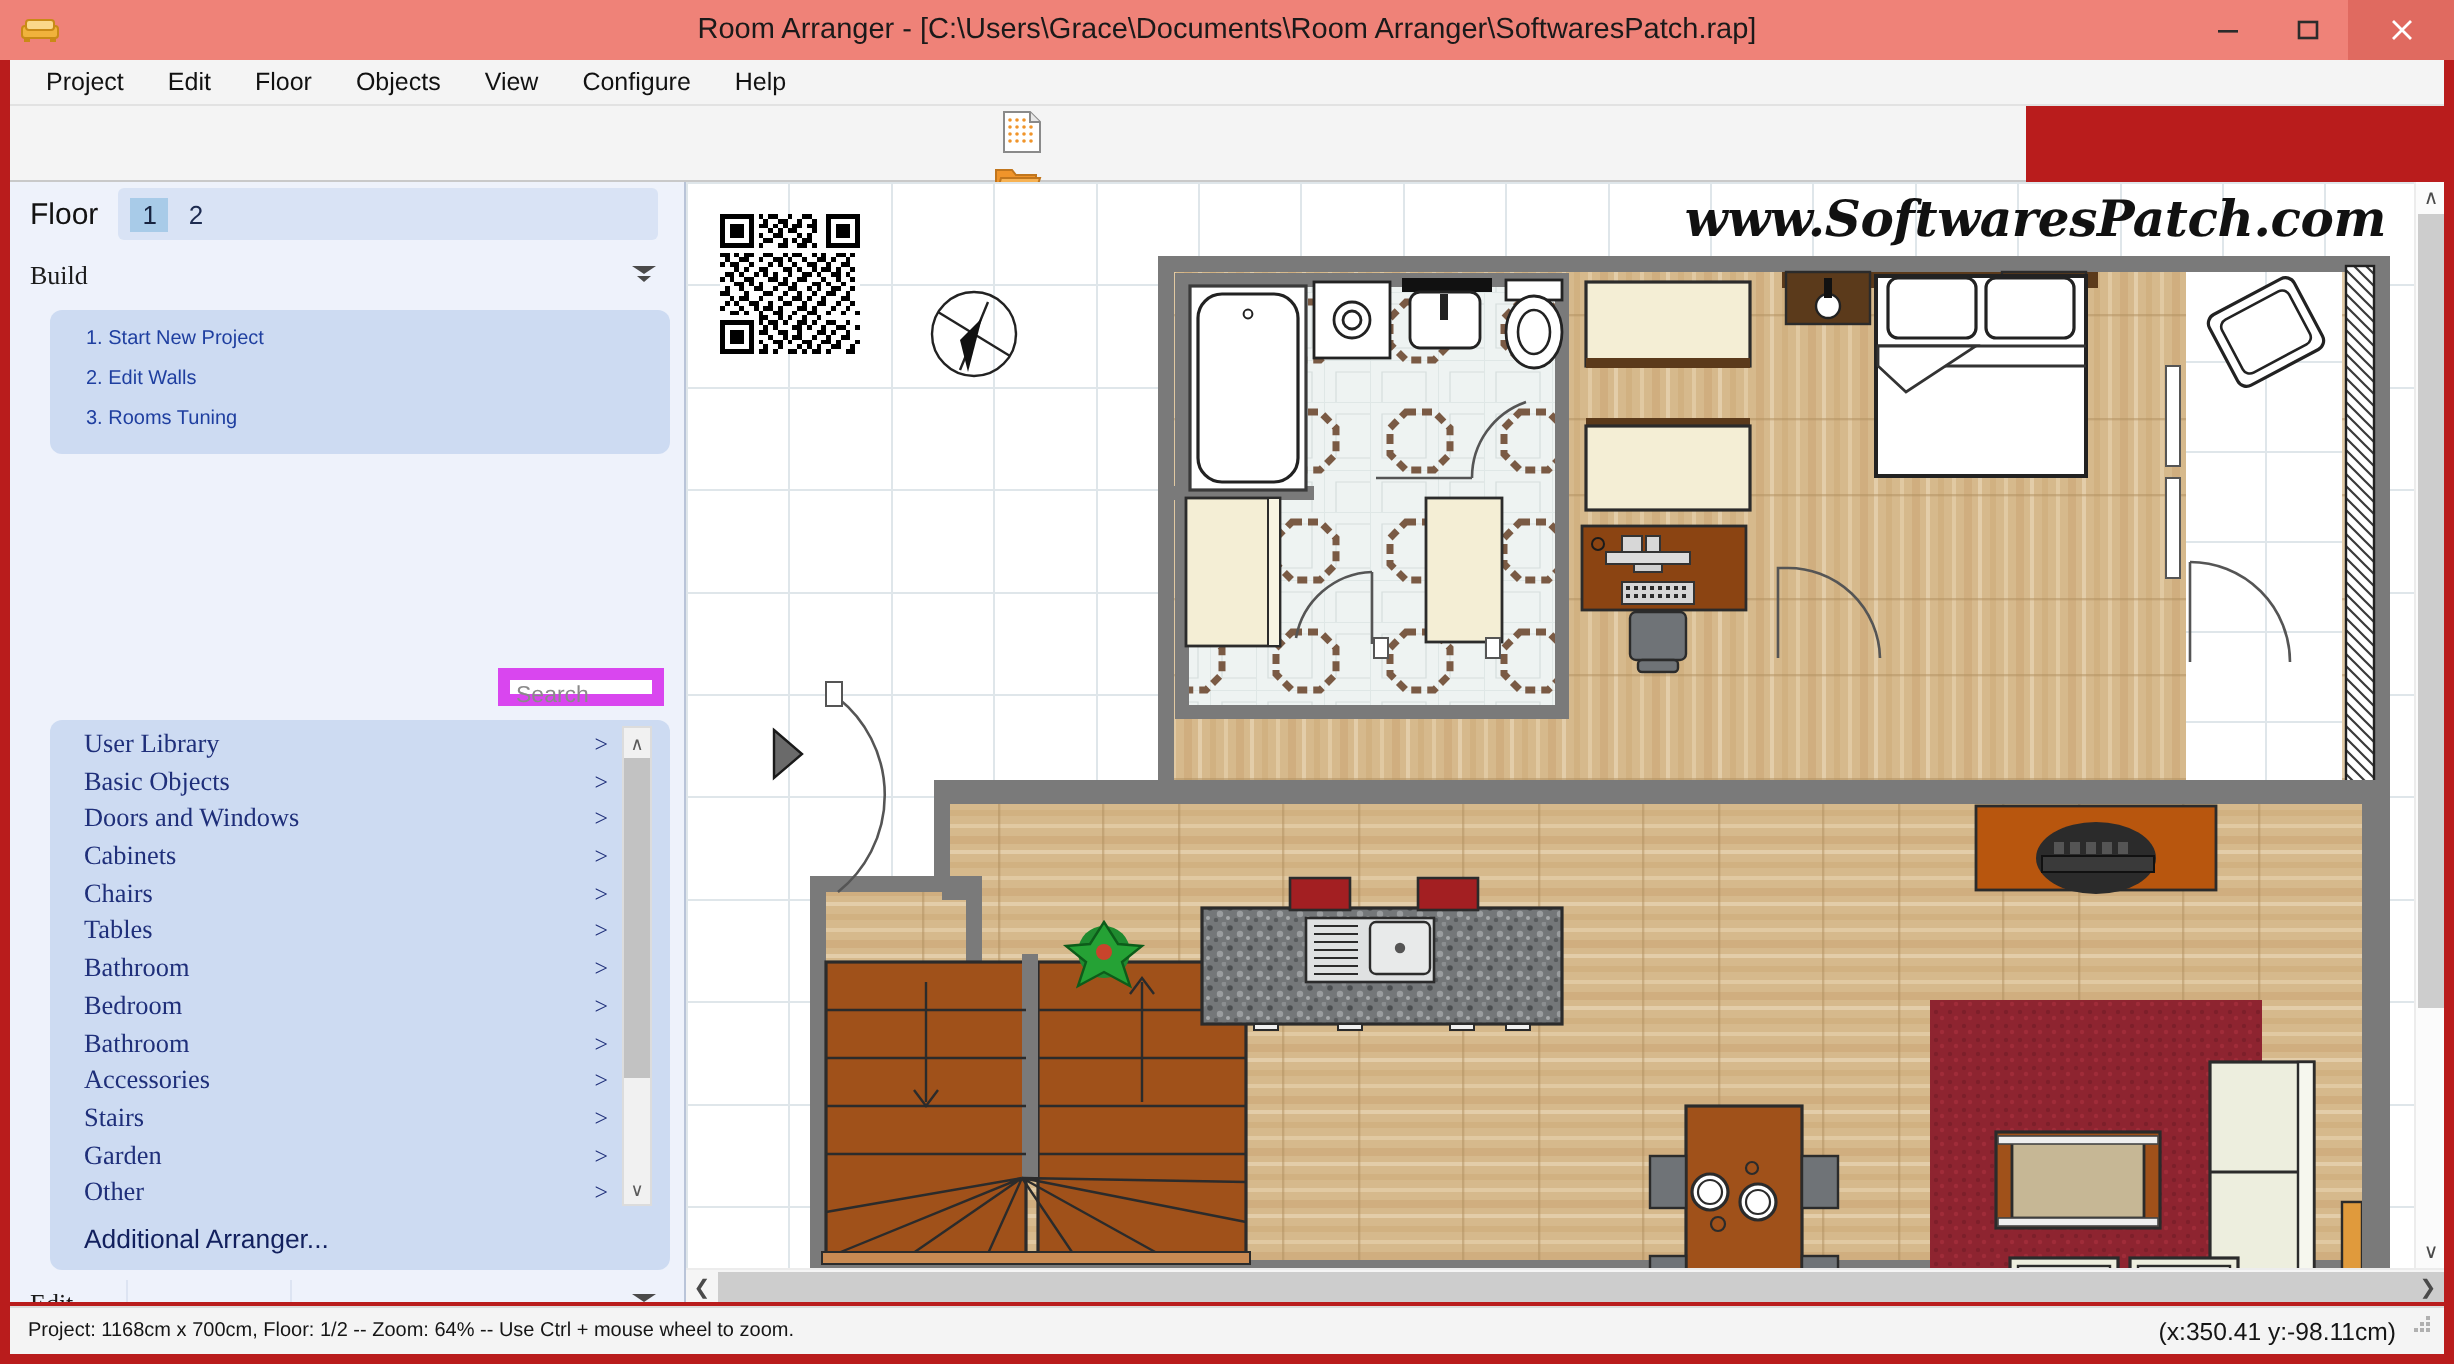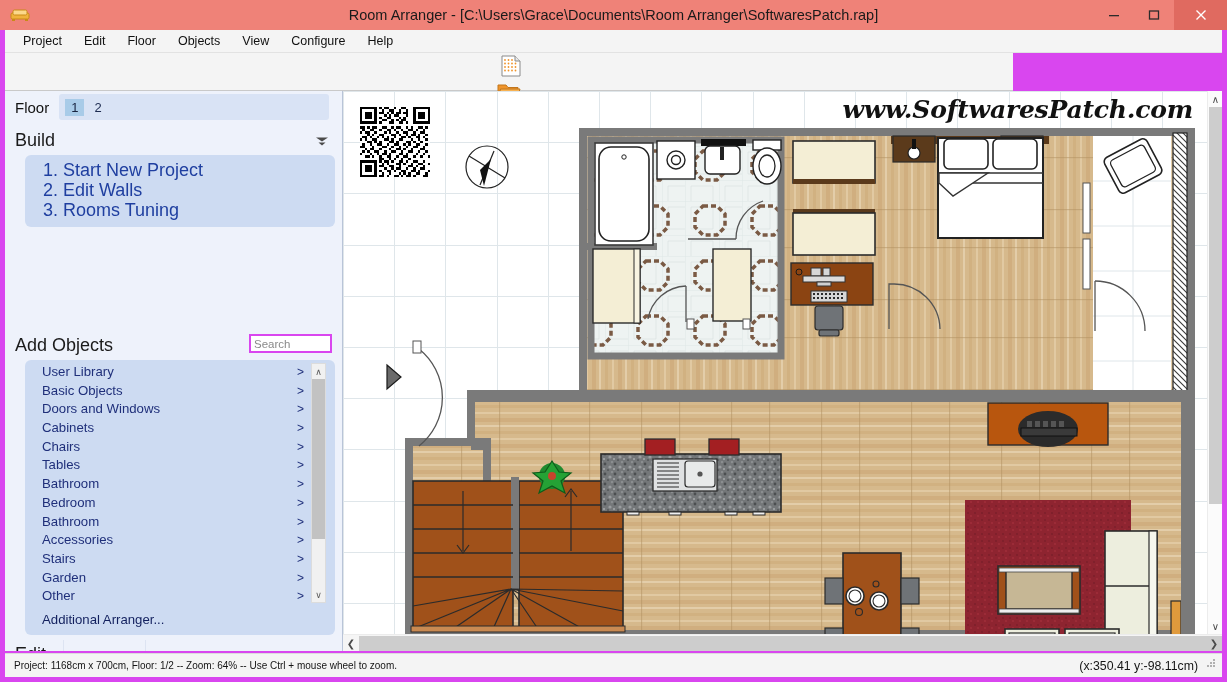--- a/index.html
+++ b/index.html
@@ -7,21 +7,21 @@
     margin: 0; padding: 0;
     width: 1227px; height: 682px;
     overflow: hidden;
     font-family: "Liberation Sans", sans-serif;
   }
   body { background: #ef8278; }
 
   #app {
     position: relative;
     width: 1227px; height: 682px;
-    background: #d946ef;
+    background: #b91c1c;
   }
 
   
   #titlebar {
     position: absolute; left: 0; top: 0; width: 1227px; height: 30px;
     background: #ef8278;
   }
   #app-icon {
     position: absolute; left: 10px; top: 7px; width: 20px; height: 16px;
   }
@@ -73,22 +73,23 @@
 
   
   #leftpanel {
     position: absolute; left: 5px; top: 91px; width: 338px; height: 560px;
     background: #eef2fb;
     border-right: 1px solid #b9c4d8;
     overflow: hidden;
   }
   .sec-header {
     position: relative;
-    font-size: 18px; color: #1a1a1a;
+    font-size: 13px; color: #1a1a1a;
     padding: 4px 8px 4px 10px;
+    font-family: Liberation Serif, serif;
   }
   .sec-header .chev {
     position: absolute; right: 14px; top: 50%; transform: translateY(-50%);
   }
   #floor-row {
     position: absolute; left: 0; top: 0; width: 338px; height: 32px;
     display: flex; align-items: center;
   }
   #floor-label { font-size: 15px; color: #121212; margin-left: 10px; }
   #floor-tabs {
@@ -101,38 +102,39 @@
   }
   .floor-tab.sel { background: #a8cbe8; color: #17233f; }
 
   #build-header { position: absolute; left: 0; top: 35px; width: 338px; }
   #build-box {
     position: absolute; left: 20px; top: 64px; width: 310px; height: 72px;
     background: #cddbf2; border-radius: 6px;
     padding: 5px 0 0 18px;
   }
   .build-link {
-    font-size: 18px; color: #1f3fa0; line-height: 20px;
+    font-size: 10px; color: #1f3fa0; line-height: 20px;
   }
   #addobj-header { position: absolute; left: 0; top: 240px; width: 338px; }
   #search-box {
     position: absolute; right: 10px; top: 243px;
     width: 83px; height: 19px;
-    border: 2px solid #d946ef; background: #fff;
+    border: 6px solid #d946ef; background: #fff;
     font-size: 11.5px; color: #8a8a8a;
     padding: 0 3px; line-height: 17px;
   }
   #lib-box {
     position: absolute; left: 20px; top: 269px; width: 310px; height: 275px;
     background: #cddbf2; border-radius: 6px;
     overflow: hidden;
   }
   #lib-list {
     position: absolute; left: 0; top: 3px; width: 292px; height: 240px;
     overflow: hidden;
+    font-family: Liberation Serif, serif;
   }
   .lib-item {
     position: relative;
     font-size: 13.2px; color: #1f2f7a;
     line-height: 18.7px; height: 18.7px;
     padding-left: 17px;
   }
   .lib-item .arrow {
     position: absolute; right: 13px; top: 0; color: #1f2f7a; font-size: 12px;
   }
@@ -516,23 +518,20 @@
           <path d="M3.5 6 h7 l-3.5 3 Z" fill="#4a4a4a"></path>
         </svg>
       </span>
     </div>
     <div id="build-box">
       <div class="build-link">1. Start New Project</div>
       <div class="build-link">2. Edit Walls</div>
       <div class="build-link">3. Rooms Tuning</div>
     </div>
 
-    <div class="sec-header" id="addobj-header">
-      <span>Add Objects</span>
-    </div>
     <div id="search-box">Search</div>
 
     <div id="lib-box">
       <div id="lib-list">
         <div class="lib-item">
           <span>User Library</span>
           <span class="arrow">&gt;</span>
         </div>
         <div class="lib-item">
           <span>Basic Objects</span>

